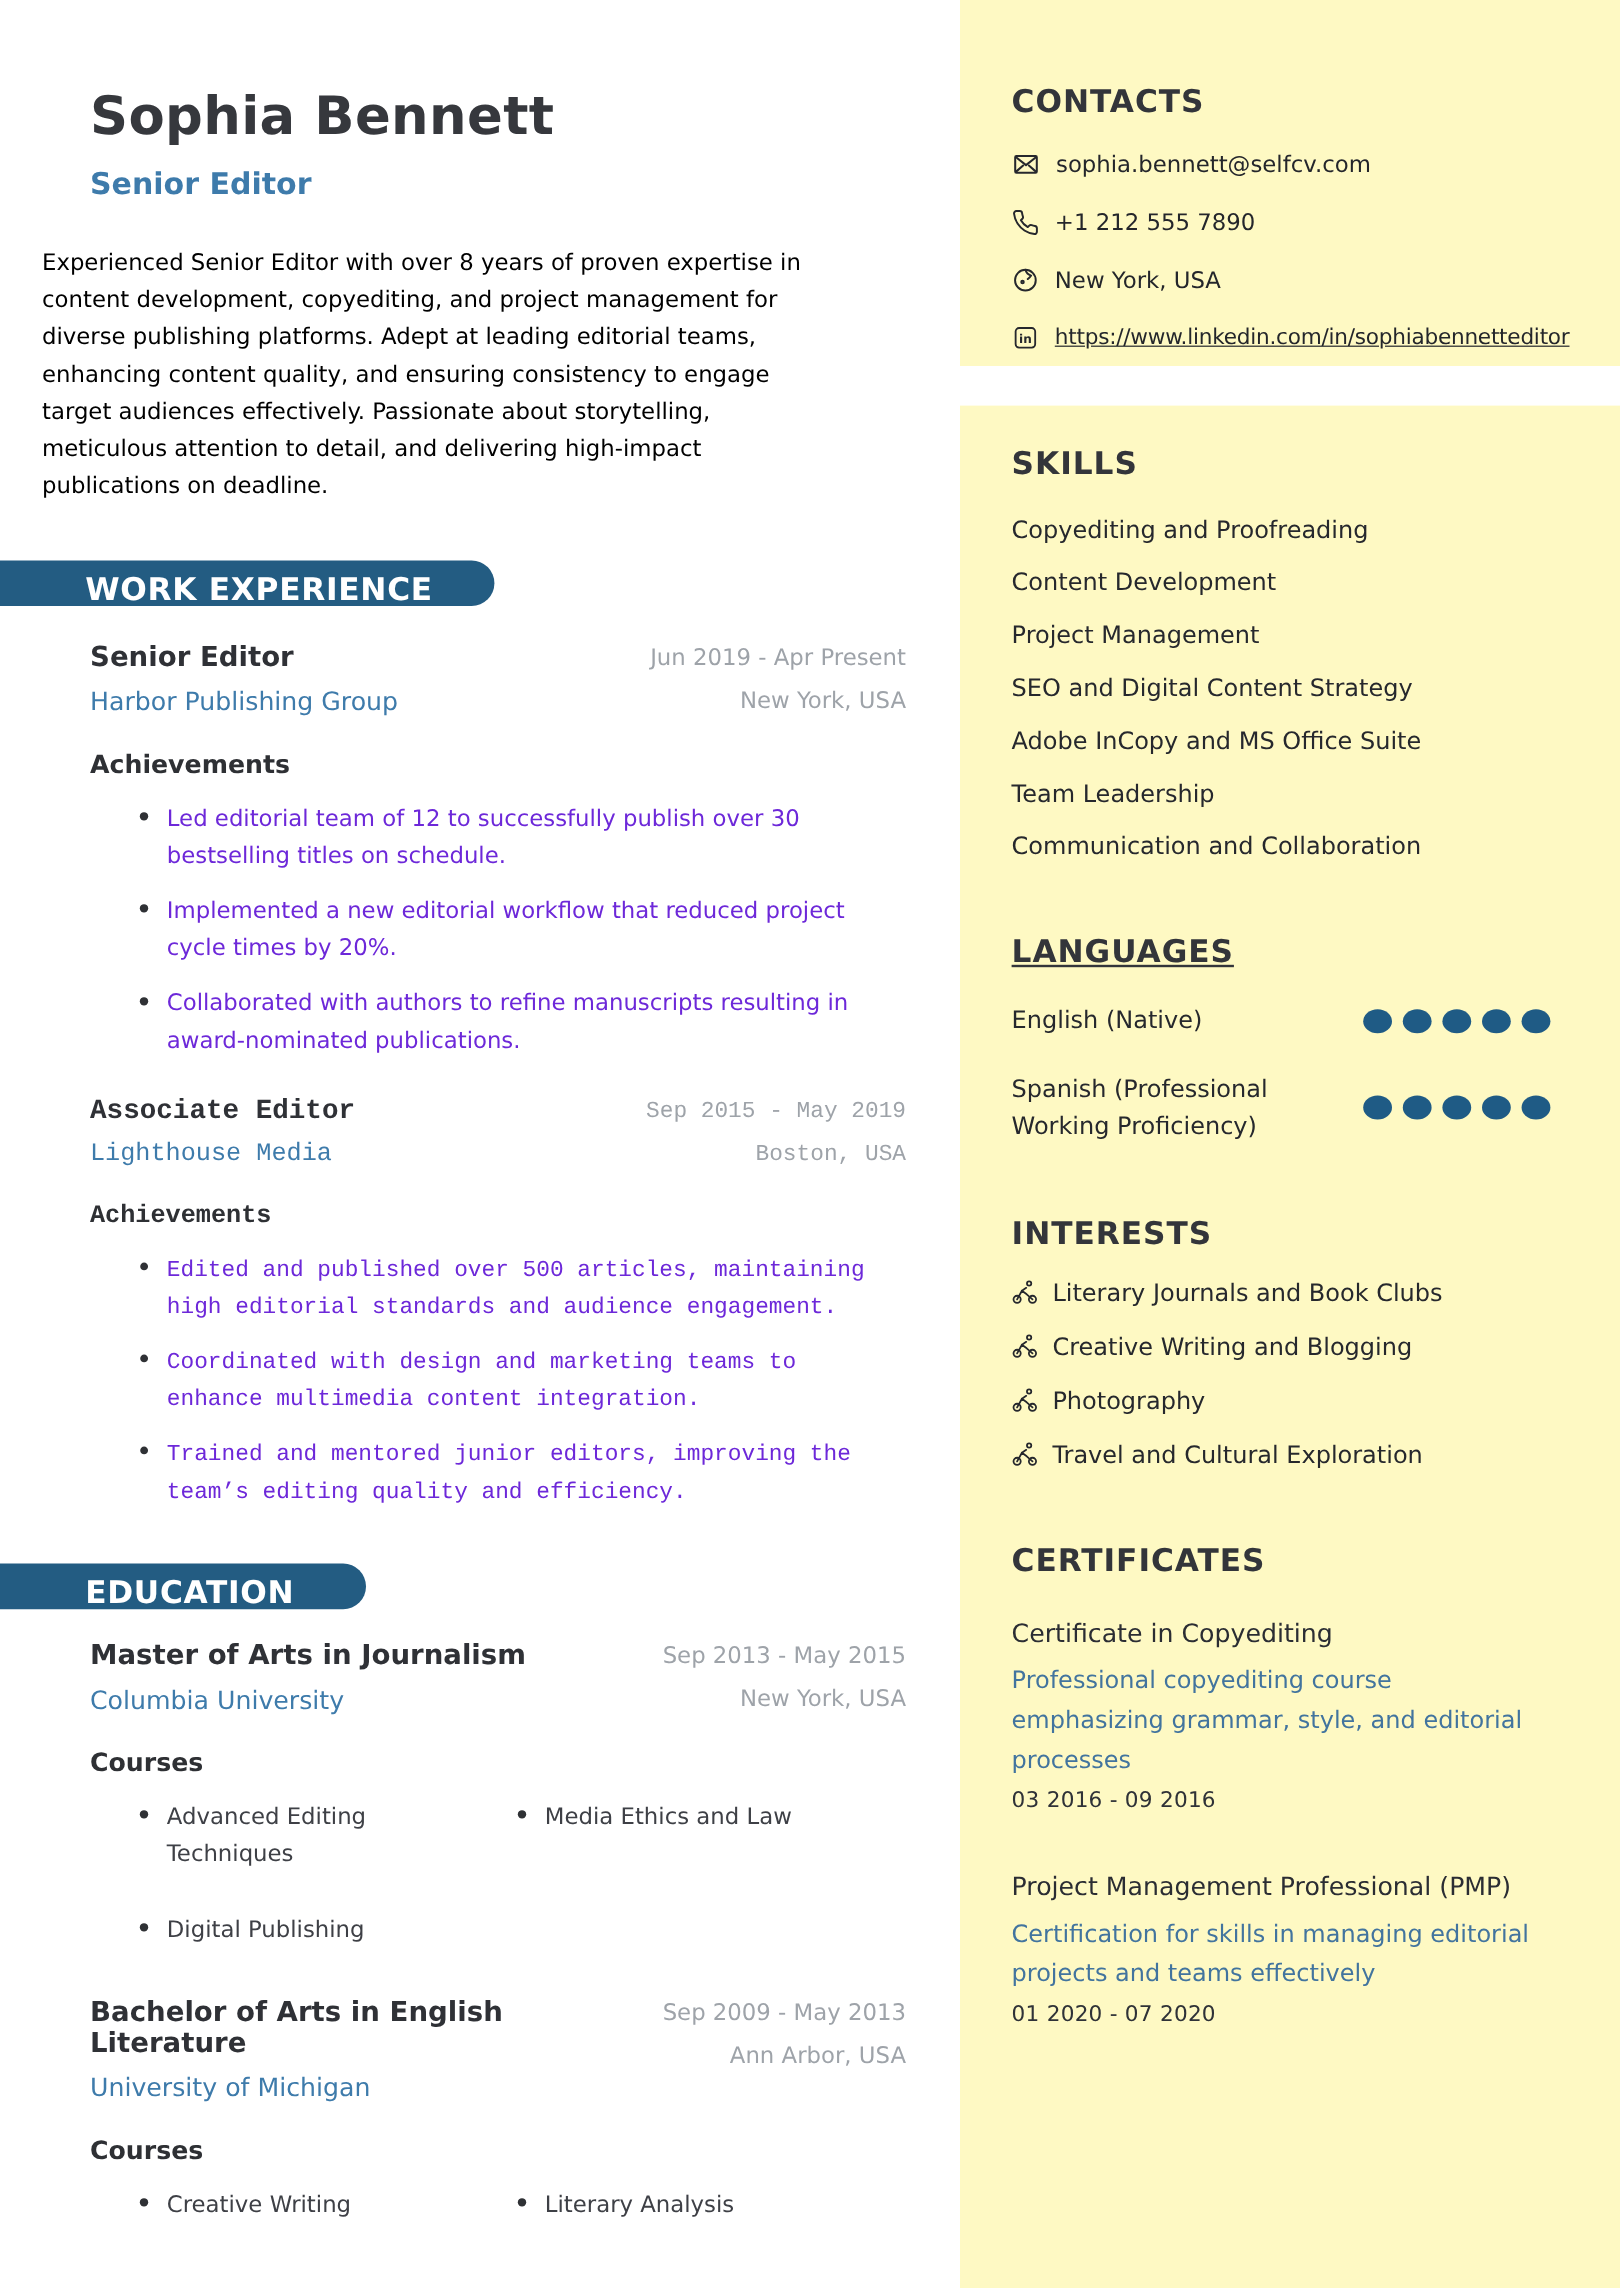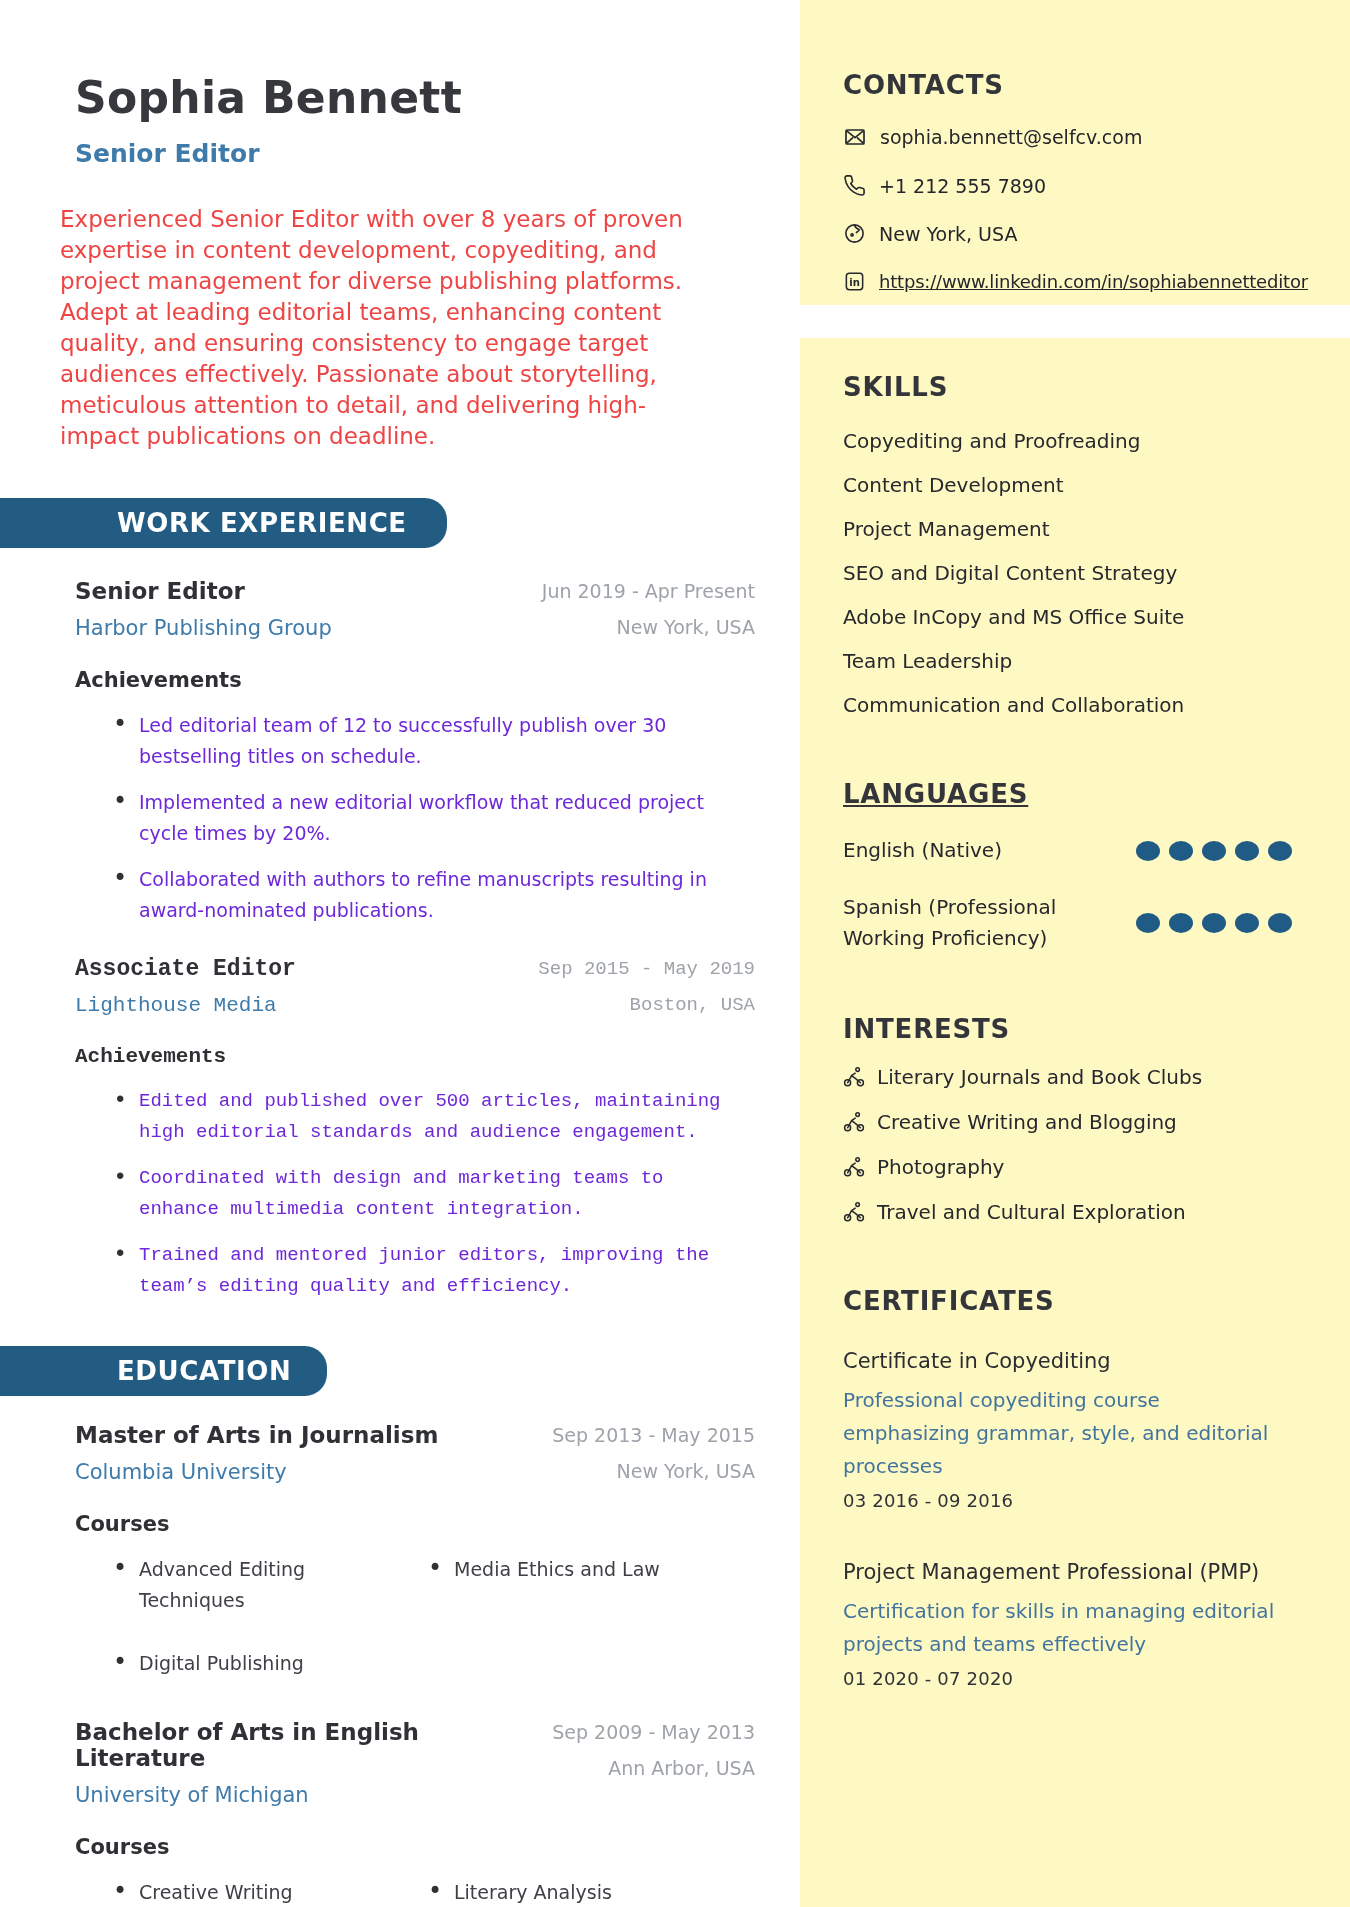--- a/index.html
+++ b/index.html
@@ -4,24 +4,24 @@
 <style>
   * { margin:0; padding:0; box-sizing:border-box; }
   html,body { background:#ffffff; }
   body { font-family:"DejaVu Sans","Liberation Sans",sans-serif; color:#303236; }
   .page { position:relative; width:1350px; height:1907px; background:#ffffff; display:flex; overflow:hidden; }
 
   
   .main { width:800px; flex:0 0 800px; }
   .name { margin:72px 45px 0 75px; font-size:44px; font-weight:bold; color:#36383d; letter-spacing:0.3px; }
   .subtitle { margin:16px 45px 0 75px; font-size:25px; font-weight:bold; color:#3e7bab; }
-  .summary { margin:36px 0 0 60px; width:645px; font-size:23px; line-height:31px; color:#ef4444; }
-
-  .badge { margin-top:46px; height:50px; background:#235c82; border-radius:0 22px 22px 0;
-           color:#ffffff; font-weight:bold; font-size:26px; line-height:50px; padding-left:117px;
+  .summary { margin:36px 0 0 35px; width:645px; font-size:19px; line-height:31px; color:#000000; }
+
+  .badge { margin-top:46px; height:38px; background:#235c82; border-radius:0 22px 22px 0;
+           color:#ffffff; font-weight:bold; font-size:26px; line-height:50px; padding-left:71px;
            letter-spacing:0.6px; display:inline-block; min-width:412px; padding-right:40px; }
   .badge.edu { min-width:305px; padding-right:36px; }
 
   .content { padding:0 45px 0 75px; }
   .entry-head { display:flex; justify-content:space-between; margin-top:30px; }
   .e-title { font-size:23px; font-weight:bold; color:#2f3136; }
   .e-org { font-size:21px; color:#3e7bab; margin-top:12px; font-weight:500; }
   .e-right { text-align:right; font-size:19px; color:#9ea3a9; flex:0 0 auto; padding-top:2px; }
   .e-loc { margin-top:14px; }
   .sub-label { font-size:21px; font-weight:bold; color:#2e3034; margin-top:28px; }

